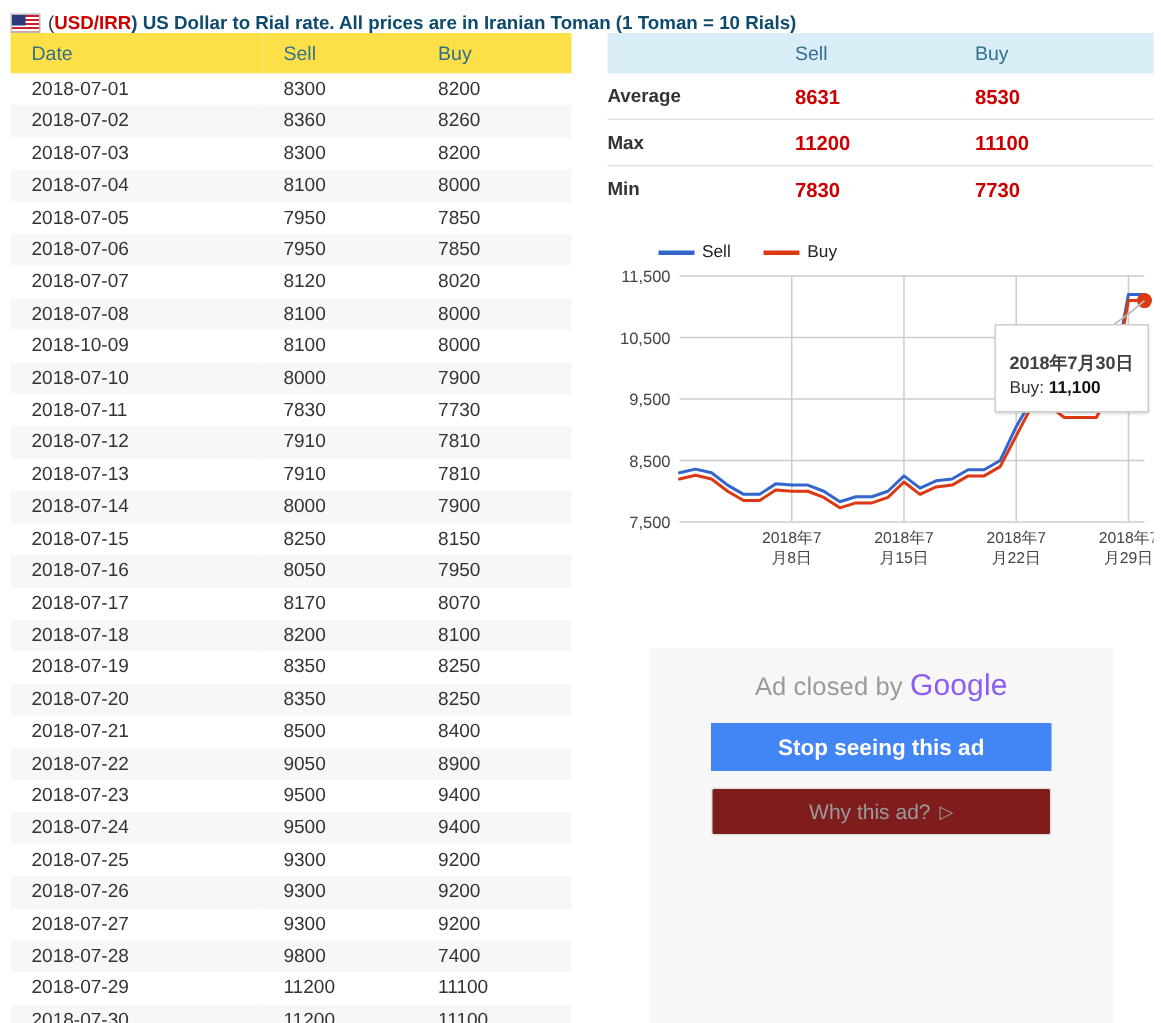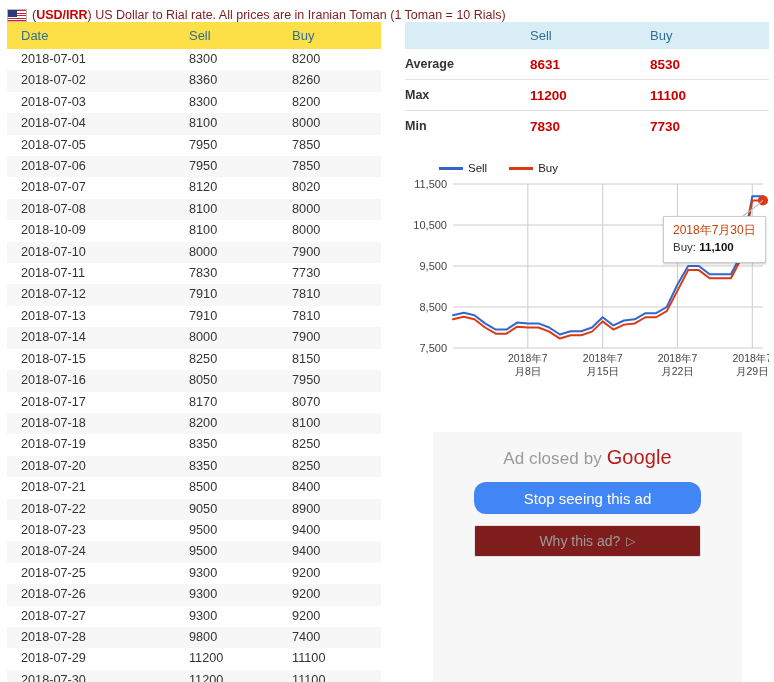--- a/index.html
+++ b/index.html
@@ -49,21 +49,21 @@
   }
   .flag-icon::after {
     content: "";
     position: absolute;
     left: 0; top: 0;
     width: 9px;
     height: 7px;
     background: #2b3a7a;
   }
   .pair-code { color: #cc0000; font-weight: bold; }
-  .header-rest { color: #7f1d1d; }
+  .header-rest { color: #0c4a6e; font-weight: bold; }
 
   
   .left-table {
     position: absolute;
     left: 7px;
     top: 22px;
     width: 374px;
     border-collapse: collapse;
     font-size: 12.5px;
     color: #333333;
@@ -164,21 +164,21 @@
     top: 58px;
     background: #ffffff;
     border: 1px solid #cccccc;
     box-shadow: 0 1px 2px rgba(0,0,0,0.22);
     padding: 5px 9px 6px 9px;
     font-size: 11.5px;
     color: #222222;
     white-space: nowrap;
     line-height: 1.45;
   }
-  .tooltip-title { font-weight: normal; font-size: 12px; color: #c2410c; }
+  .tooltip-title { font-weight: bold; font-size: 12px; color: #404040; margin-top: 12px; }
   .tooltip-row { color: #333333; }
   .tooltip-row .tt-val { font-weight: bold; color: #111111; }
 
   
   .ad-block {
     position: absolute;
     left: 433px;
     top: 432px;
     width: 309px;
     height: 250px;
@@ -188,33 +188,34 @@
     align-items: center;
   }
   .ad-closed-text {
     margin-top: 14px;
     font-size: 17px;
     color: #9a9a9a;
     letter-spacing: 0.1px;
   }
   .ad-closed-text .g-word {
     font-size: 20px;
-    color: #b91c1c;
+    color: #8b5cf6;
   }
   .ad-stop-btn {
     margin-top: 13px;
     width: 227px;
     height: 32px;
     background: #4285f4;
     color: #ffffff;
     font-size: 15px;
     border: none;
-    border-radius: 12px;
+    border-radius: 0;
     cursor: pointer;
     font-family: "Liberation Sans", sans-serif;
+    font-weight: bold;
   }
   .ad-why-btn {
     margin-top: 11px;
     width: 227px;
     height: 32px;
     background: #7f1d1d;
     color: #9a9a9a;
     font-size: 14px;
     border: 1px solid #e0e0e0;
     border-radius: 2px;

